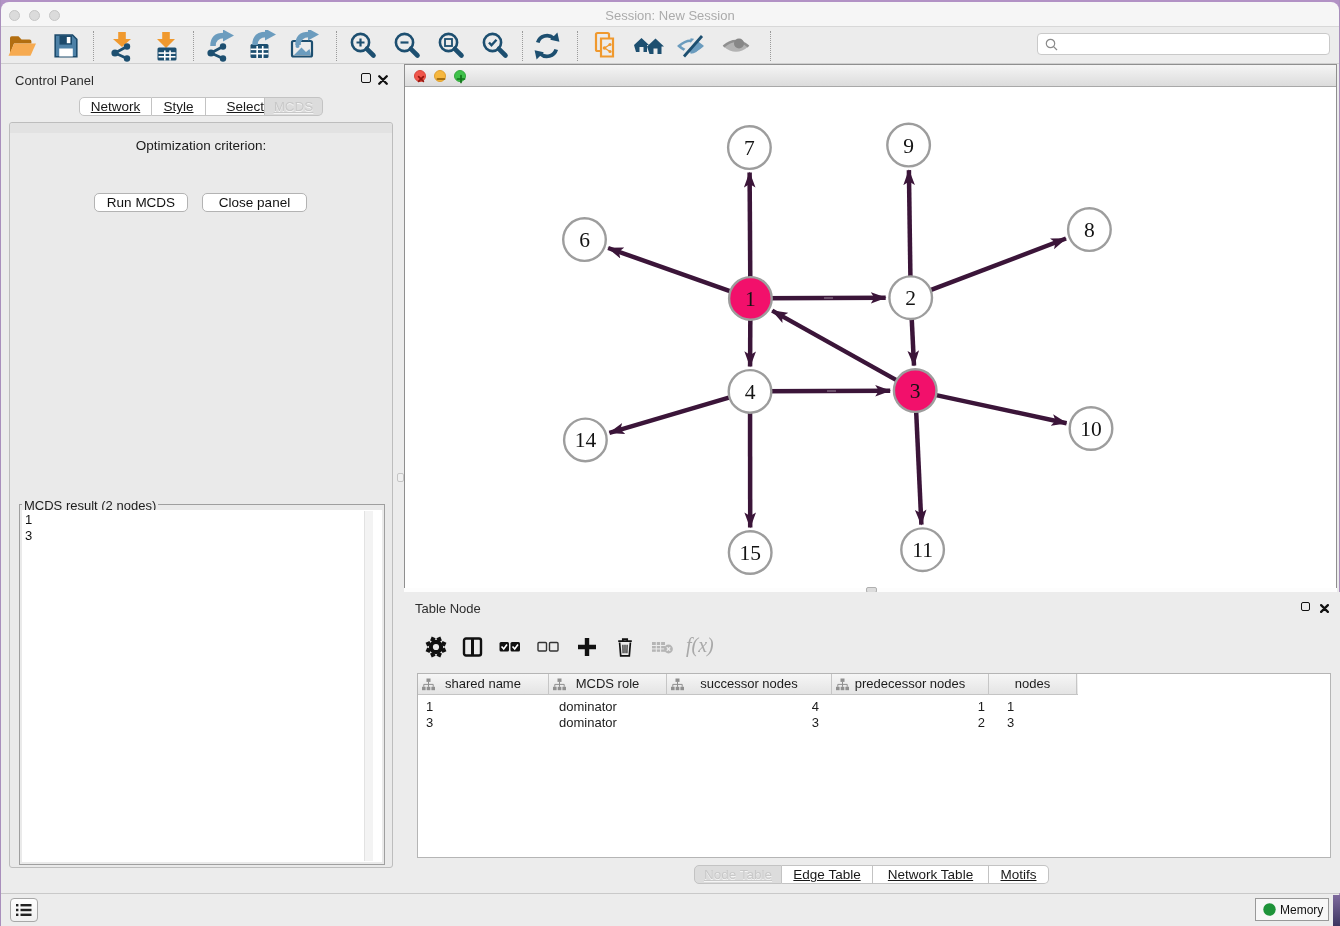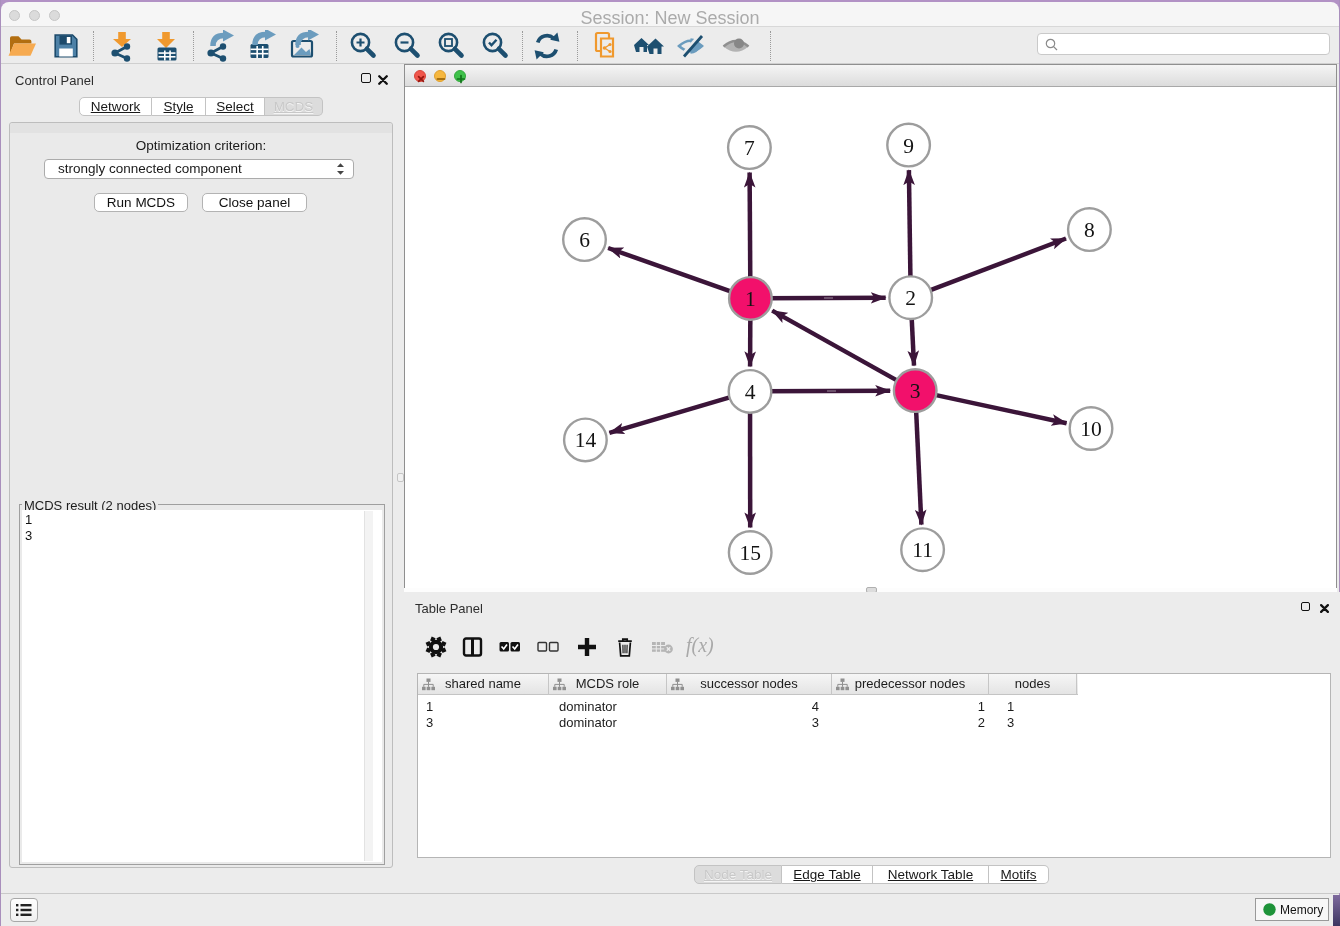--- a/index.html
+++ b/index.html
@@ -5,21 +5,21 @@
 * { margin:0; padding:0; box-sizing:border-box; }
 html,body { width:1340px; height:926px; overflow:hidden; }
 body { font-family:"Liberation Sans", sans-serif; background:#ececec; position:relative; }
 .abs { position:absolute; }
 
 #deskTop { left:0; top:0; width:1340px; height:12px; background:#b292c5; }
 #deskL { left:0; top:0; width:1px; height:926px; background:#a98fbc; }
 #deskR { left:1339px; top:0; width:1px; height:926px; background:#a98fbc; }
 #titlebar { left:1px; top:2px; width:1338px; height:25px; background:#f6f6f6; border-radius:8px 8px 0 0; border-bottom:1px solid #d8d8d8; }
 .tl { position:absolute; top:7.5px; width:11px; height:11px; border-radius:50%; background:#dbdbdb; border:1px solid #c6c6c6; }
-#titleTxt { left:0; right:0; top:6px; text-align:center; font-size:18px; color:#ababab; }
+#titleTxt { left:0; right:0; top:6px; text-align:center; font-size:13px; color:#ababab; }
 #toolbar { left:1px; top:28px; width:1338px; height:36px; background:#ececec; border-bottom:1px solid #cfcfcf; }
 .sep { position:absolute; top:3px; height:30px; width:0; border-left:1px dotted #9a9a9a; }
 .ticon { position:absolute; top:2px; }
 #searchbox { left:1036px; top:5px; width:293px; height:22px; background:#fff; border:1px solid #c9c9c9; border-radius:4px; }
 
 #cpanel { left:1px; top:64px; width:392px; height:829px; background:#ececec; }
 #cpHead { left:14px; top:9px; font-size:13px; color:#2e2e2e; }
 .winbtn { position:absolute; top:10px; font-size:12px; color:#111; }
 .tabs { position:absolute; display:flex; height:19px; }
 .tab { border:1px solid #c3c3c3; border-left:none; background:#fff; font-size:13.5px; color:#191919; text-align:center; line-height:17px;text-decoration:underline; }
@@ -210,32 +210,26 @@
 
 <div class="abs" id="cpanel">
   <div class="abs" id="cpHead">Control Panel</div>
   <div class="winbtn" style="left:360px; top:9px; width:10px; height:10px; border:1.5px solid #111; border-radius:2px;"></div>
   <svg class="winbtn" style="left:377px;top:11px;" width="10" height="10" viewBox="0 0 12 12">
       <path d="M1.5 1.5 L10.5 10.5 M10.5 1.5 L1.5 10.5" stroke="#111" stroke-width="2.8" stroke-linecap="round"></path>
     </svg>
   <div class="tabs" style="left:78px; top:33px;">
     <div class="tab first" style="width:73px;">Network</div>
     <div class="tab" style="width:54px;">Style</div>
-    <div class="tab" style="width:59px;">Select</div>
+    <div class="tab" style="width:59px;text-align:right;">Select</div>
     <div class="tab last sel" style="width:58px;">MCDS</div>
   </div>
   <div class="abs" id="cpBox">
     <div class="abs" style="left:0;top:0;width:100%;height:10px;background:#e2e2e2;border-radius:3px 3px 0 0;"></div>
     <div class="abs" id="optLabel">Optimization criterion:</div>
-    <div class="abs" id="dropdown">strongly connected component
-      <svg width="11" height="14" style="position:absolute;right:7px;top:2px" viewBox="0 0 11 14">
-          <path d="M2 5 L5.5 1.2 L9 5 Z" fill="#444"></path>
-          <path d="M2 9 L5.5 12.8 L9 9 Z" fill="#444"></path>
-        </svg>
-    </div>
     <div class="btn" style="left:84px; top:70px; width:94px;">Run MCDS</div>
     <div class="btn" style="left:192px; top:70px; width:105px;">Close panel</div>
     <div class="abs" id="grpBox">
       <div class="abs" id="grpLbl">MCDS result (2 nodes)</div>
       <div class="abs" id="grpList">1<br>3</div>
       <div class="abs" id="grpScroll"></div>
     </div>
   </div>
 </div>
 
@@ -305,21 +299,21 @@
         <path d="M0,0.2 L15.8,6 L0,11.8 L3.6,6 Z" fill="#3b1539"></path>
       </marker>
     </defs>
   </svg>
 </div>
 <div class="abs" style="left:404px;top:588px;width:933px;height:5px;background:#fdfdfd;"></div>
 <div class="abs" style="left:866px;top:587px;width:11px;height:6px;background:#dcdcdc;border:1px solid #b0b0b0;border-radius:2px;"></div>
 <div class="abs" style="left:397px;top:473px;width:7px;height:9px;background:#f0f0f0;border:1px solid #c5c5c5;border-radius:2px;"></div>
 
 <div class="abs" id="tpanel">
-  <div class="abs" id="tpHead">Table Panel</div>
+  <div class="abs" id="tpHead">Table Node</div>
   <div class="winbtn" style="left:897px; top:10px; width:9px; height:9px; border:1.5px solid #111; border-radius:2px;"></div>
   <svg class="winbtn" style="left:916px; top:12px;" width="9" height="9" viewBox="0 0 12 12">
       <path d="M1.5 1.5 L10.5 10.5 M10.5 1.5 L1.5 10.5" stroke="#111" stroke-width="3" stroke-linecap="round"></path>
     </svg>
   <svg class="abs" style="left:20px;top:44px;" width="24" height="22" viewBox="0 0 24 22">
       <circle cx="12" cy="11" r="7.2" fill="#111"></circle>
       <rect x="-2.1" y="-2.1" width="4.2" height="4.2" transform="translate(19.67,14.18) rotate(67.5)" fill="#111"></rect>
       <rect x="-2.1" y="-2.1" width="4.2" height="4.2" transform="translate(15.18,18.67) rotate(112.5)" fill="#111"></rect>
       <rect x="-2.1" y="-2.1" width="4.2" height="4.2" transform="translate(8.82,18.67) rotate(157.5)" fill="#111"></rect>
       <rect x="-2.1" y="-2.1" width="4.2" height="4.2" transform="translate(4.33,14.18) rotate(202.5)" fill="#111"></rect>

